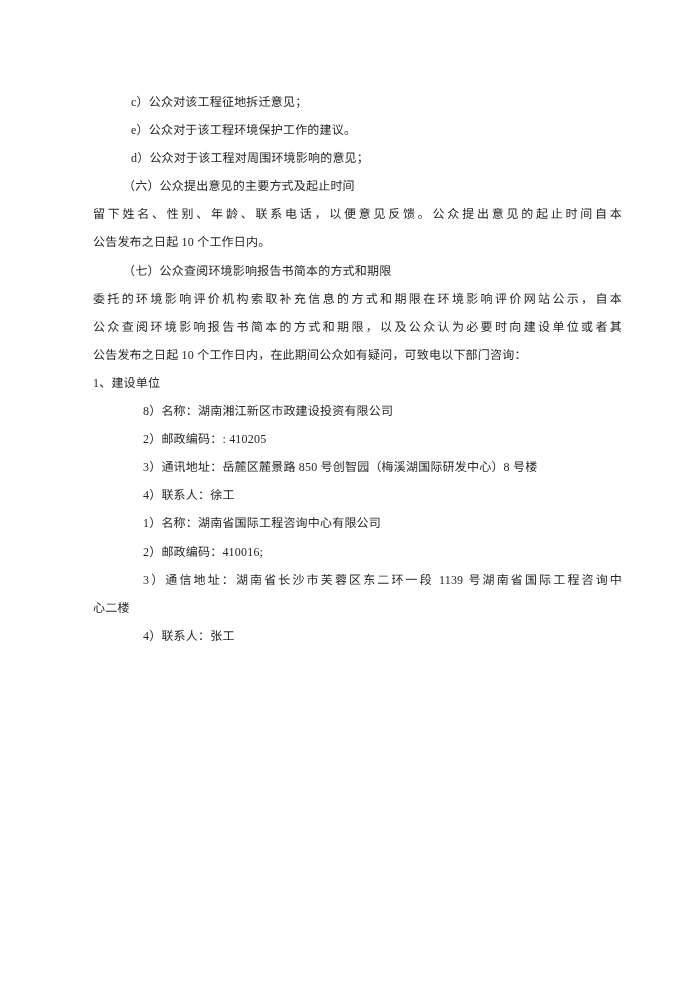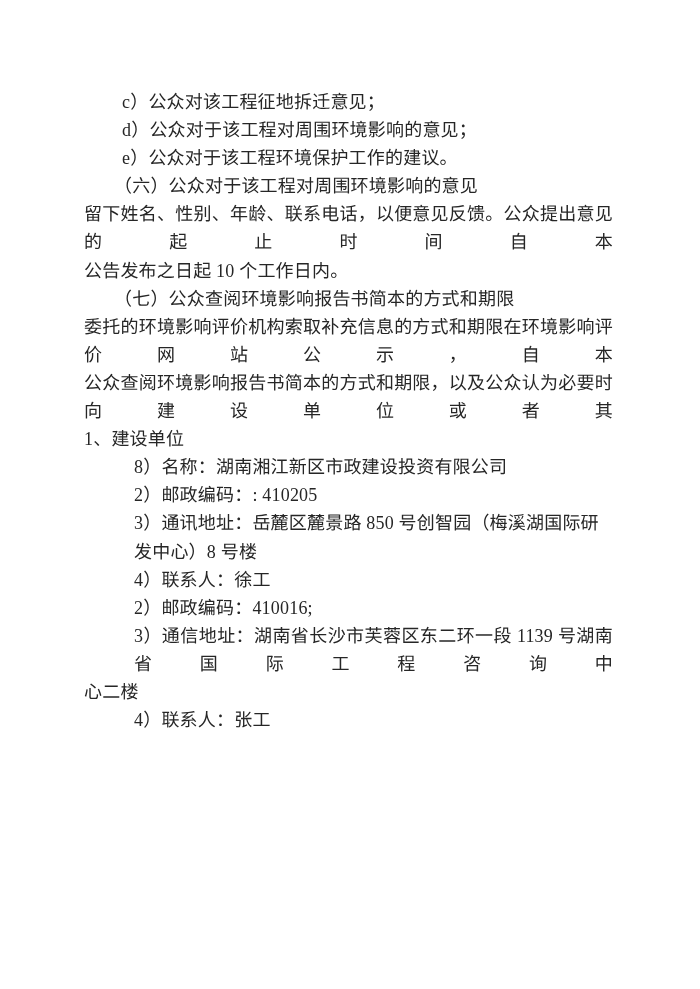--- a/index.html
+++ b/index.html
@@ -5,25 +5,25 @@
   html, body { margin: 0; padding: 0; background: #ffffff; }
   .page {
     position: relative;
     width: 700px;
     height: 989px;
     background: #ffffff;
     overflow: hidden;
   }
   .doc {
     position: absolute;
-    left: 84px;
+    left: 93px;
     top: 88px;
     width: 529px;
     font-family: "Liberation Serif", "DejaVu Serif", serif;
-    font-size: 18px;
+    font-size: 12px;
     line-height: 28.1px;
     color: #262626;
     letter-spacing: 0.2px;
   }
   .line { white-space: pre-wrap; min-height: 28.1px; }
   .ind-a { padding-left: 38px; }  
   .ind-b { padding-left: 30px; }  
   .ind-c { padding-left: 50px; }  
   .ind-d { padding-left: 26px; }  
   .stretch {
@@ -31,36 +31,38 @@
     text-align-last: justify;
   }
 </style>
 </head>
 <body>
 
 <div class="page">
   <div class="doc">
 
     <div class="line ind-a">c）公众对该工程征地拆迁意见；</div>
+    <div class="line ind-a">e）公众对于该工程环境保护工作的建议。</div>
     <div class="line ind-a">d）公众对于该工程对周围环境影响的意见；</div>
-    <div class="line ind-a">e）公众对于该工程环境保护工作的建议。</div>
 
-    <div class="line ind-b">（六）公众对于该工程对周围环境影响的意见</div>
+    <div class="line ind-b">（六）公众提出意见的主要方式及起止时间</div>
     <div class="line stretch">留下姓名、性别、年龄、联系电话，以便意见反馈。公众提出意见的起止时间自本</div>
     <div class="line">公告发布之日起 10 个工作日内。</div>
 
     <div class="line ind-b">（七）公众查阅环境影响报告书简本的方式和期限</div>
     <div class="line stretch">委托的环境影响评价机构索取补充信息的方式和期限在环境影响评价网站公示，自本</div>
     <div class="line stretch">公众查阅环境影响报告书简本的方式和期限，以及公众认为必要时向建设单位或者其</div>
+    <div class="line">公告发布之日起 10 个工作日内，在此期间公众如有疑问，可致电以下部门咨询：</div>
 
     <div class="line">1、建设单位</div>
     <div class="line ind-c">8）名称：湖南湘江新区市政建设投资有限公司</div>
     <div class="line ind-c">2）邮政编码：: 410205</div>
     <div class="line ind-c">3）通讯地址：岳麓区麓景路 850 号创智园（梅溪湖国际研发中心）8 号楼</div>
     <div class="line ind-c">4）联系人：徐工</div>
 
+    <div class="line ind-c">1）名称：湖南省国际工程咨询中心有限公司</div>
     <div class="line ind-c">2）邮政编码：410016;</div>
     <div class="line ind-c stretch">3）通信地址：湖南省长沙市芙蓉区东二环一段 1139 号湖南省国际工程咨询中</div>
     <div class="line">心二楼</div>
     <div class="line ind-c">4）联系人：张工</div>
 
   </div>
 </div>
 
 </body></html>

